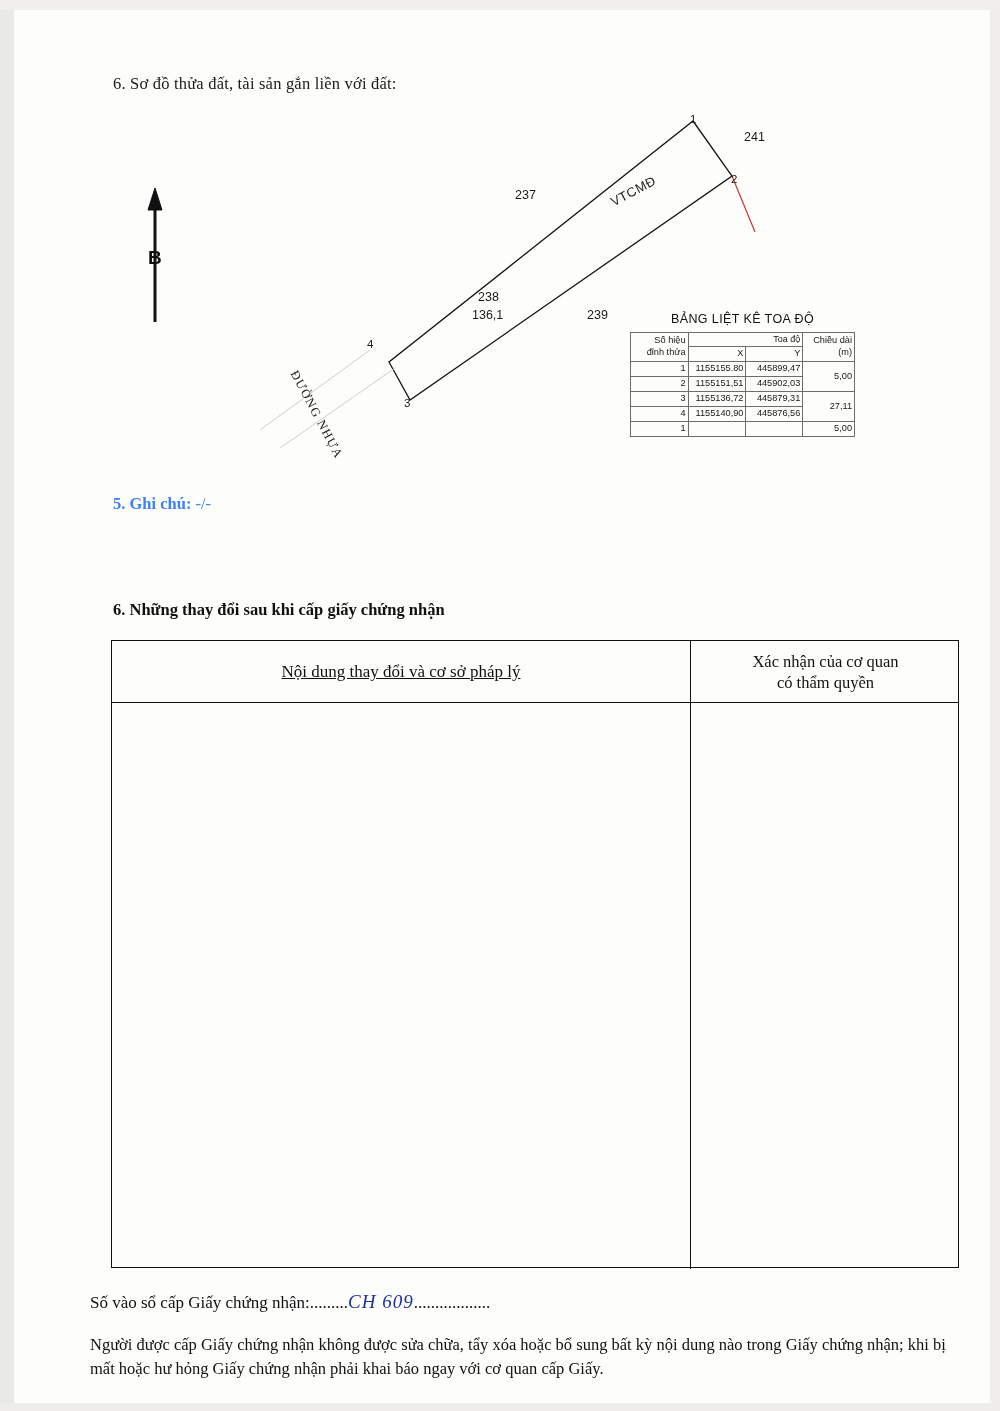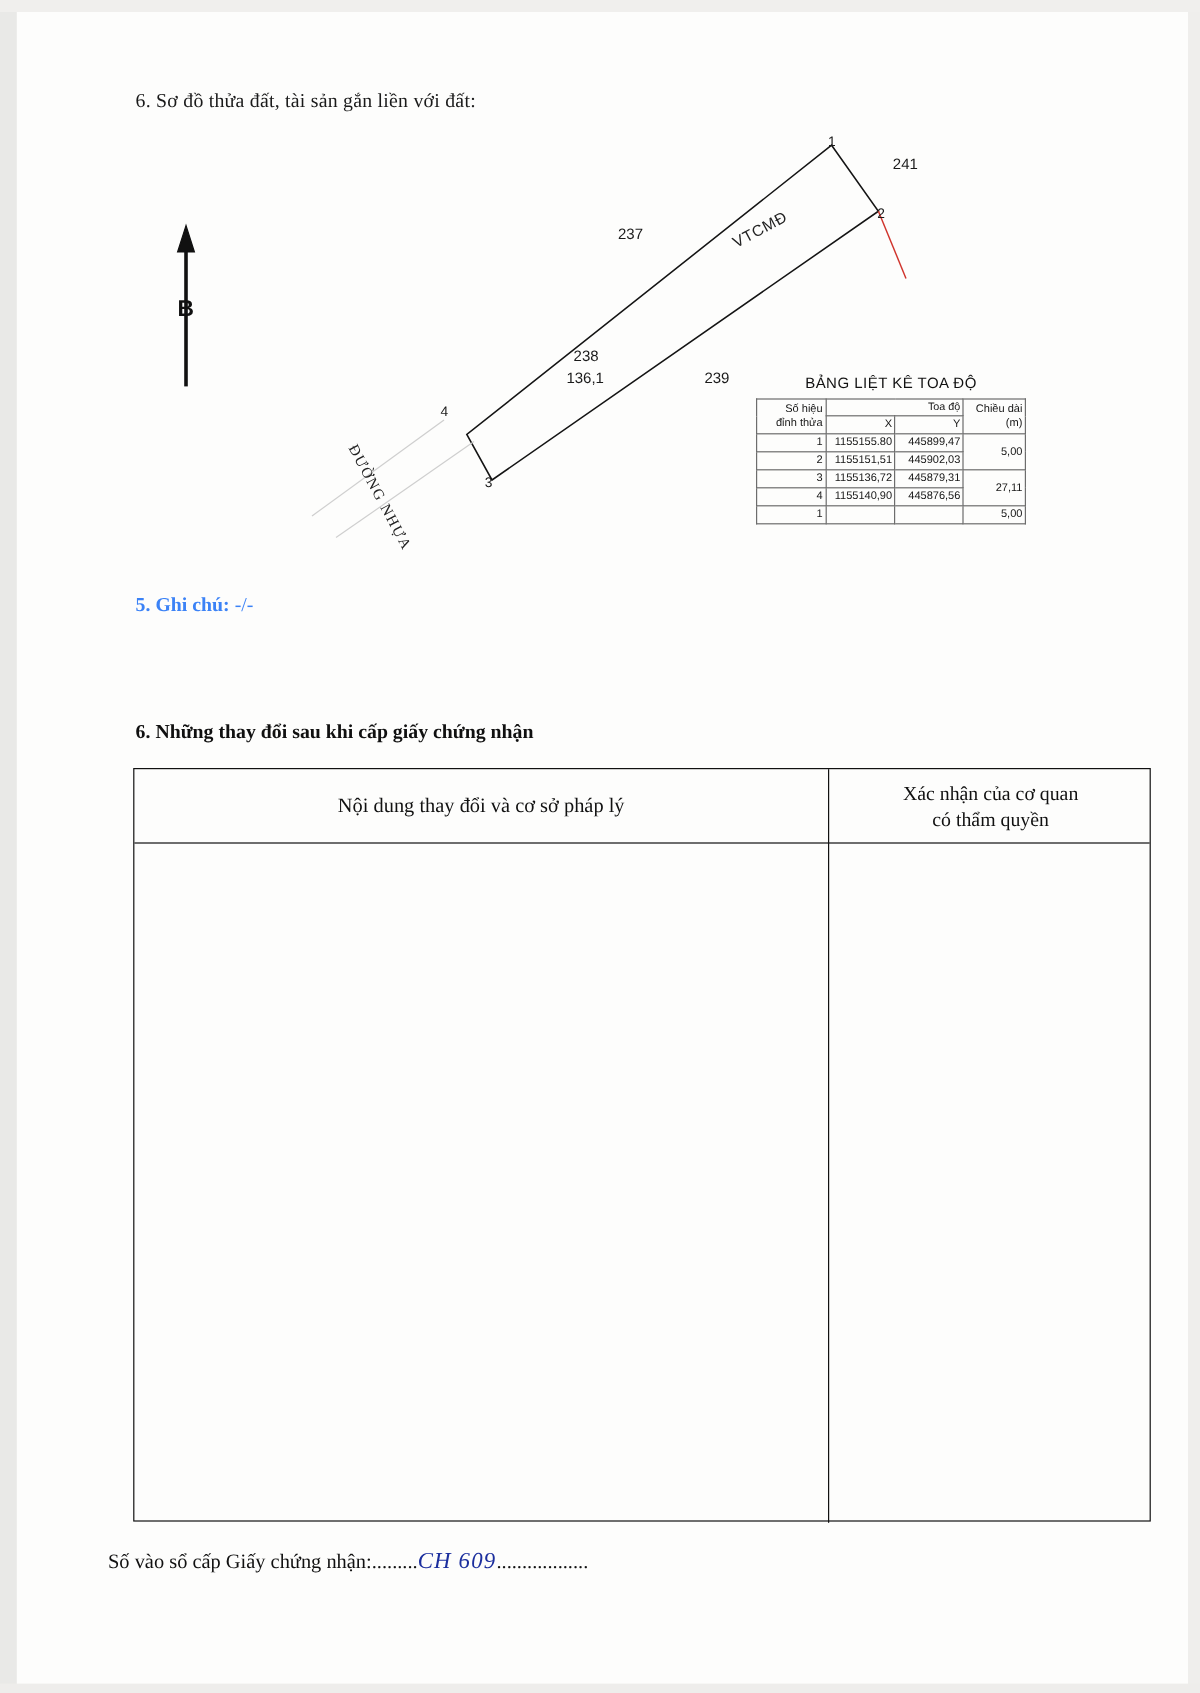--- a/index.html
+++ b/index.html
@@ -114,21 +114,21 @@
   .bt-headrow {
     position:absolute; left:0; top:0; width:100%; height:62px;
     border-bottom:1.3px solid #111;
   }
   .bt-vline {
     position:absolute; left:578px; top:0; width:1.3px; height:628px; background:#111;
   }
   .bt-h-left {
     position:absolute; left:0; top:0; width:578px; height:62px;
     display:flex; align-items:center; justify-content:center;
-    font-size:17px; color:#111; text-align:right;
+    font-size:17px; color:#111; text-align:right;text-decoration:underline;
   }
   .bt-h-right {
     position:absolute; left:579px; top:0; width:269px; height:62px;
     display:flex; flex-direction:column; align-items:center; justify-content:center;
     font-size:16.5px; color:#111; text-align:center; line-height:1.3;
   }
   .bt-body-left { position:absolute; left:0; top:63px; width:578px; height:565px; }
   .bt-body-right { position:absolute; left:580px; top:63px; width:268px; height:565px; }
 
   
@@ -257,13 +257,14 @@
       <span>Xác nhận của cơ quan</span>
       <span>có thẩm quyền</span>
     </div>
     <div class="bt-body-left"></div>
     <div class="bt-body-right"></div>
   </div>
 
   <div class="bottom-line1">
     <span>Số vào sổ cấp Giấy chứng nhận:</span><span>.........</span><span class="handwrite">CH 609</span><span>..................</span>
   </div>
+  <div class="bottom-para">Người được cấp Giấy chứng nhận không được sửa chữa, tẩy xóa hoặc bổ sung bất kỳ nội dung nào trong Giấy chứng nhận; khi bị mất hoặc hư hỏng Giấy chứng nhận phải khai báo ngay với cơ quan cấp Giấy.</div>
 </div>
 
 </body></html>

